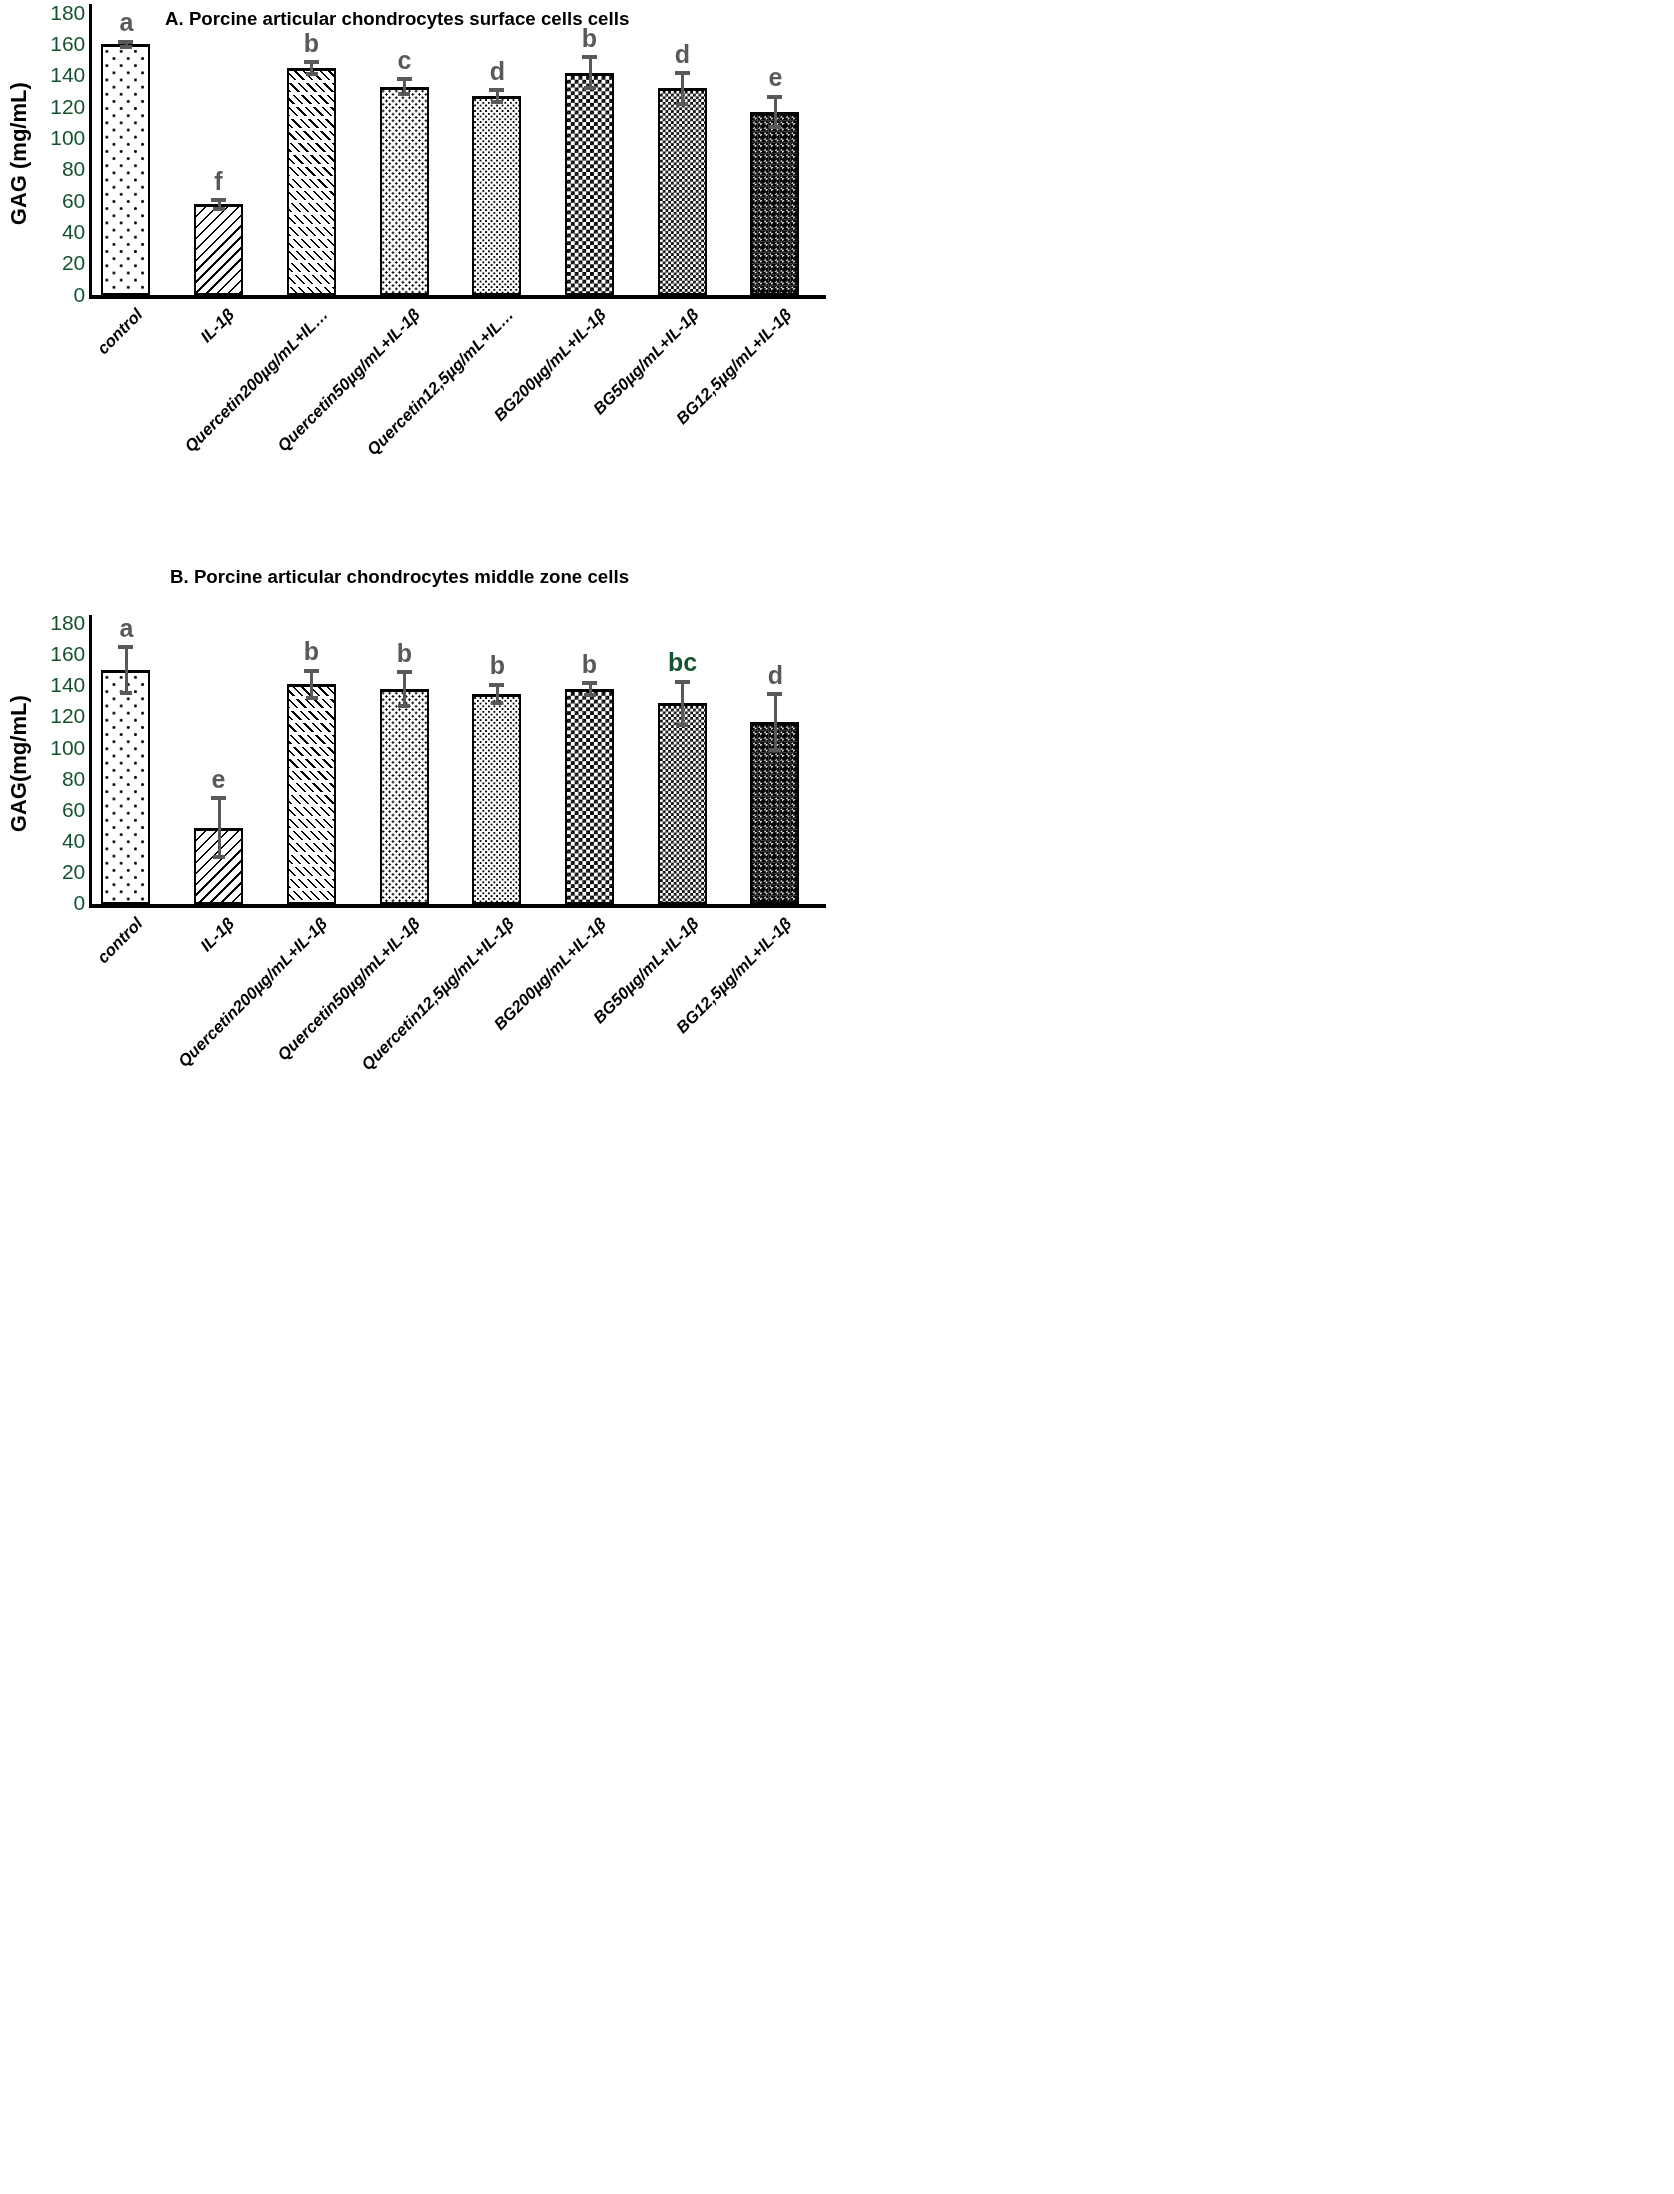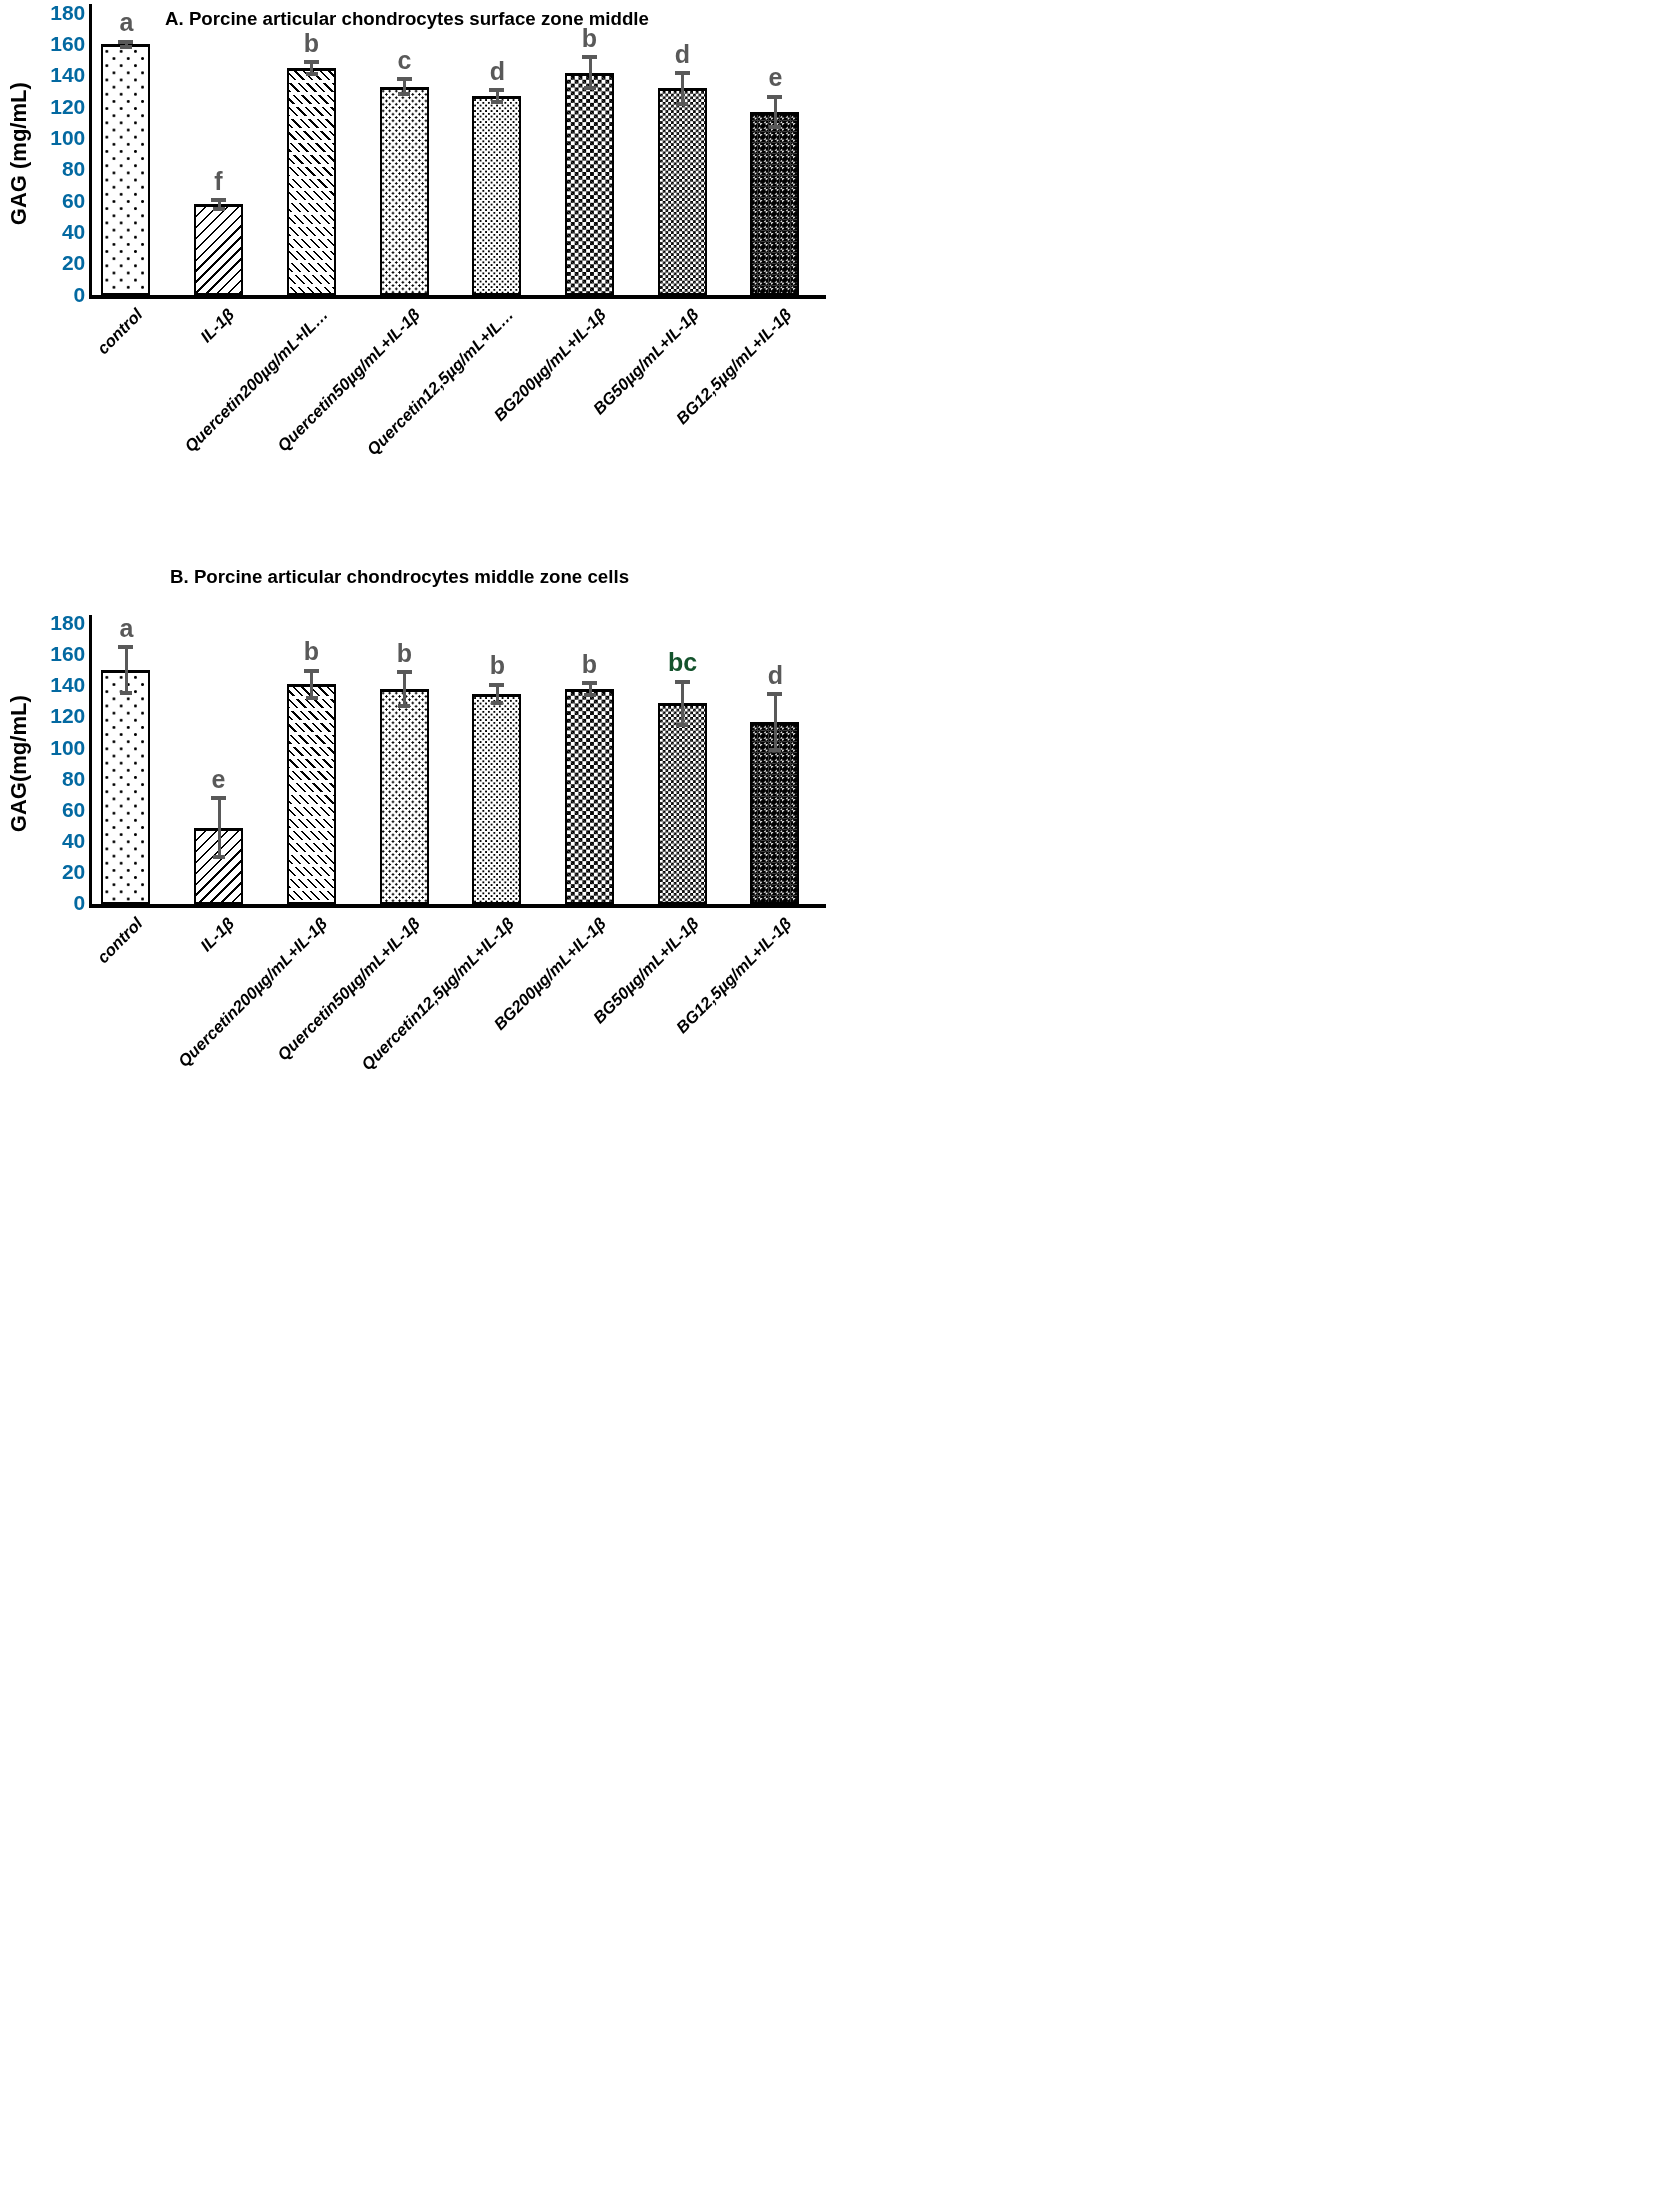--- a/index.html
+++ b/index.html
@@ -4,21 +4,21 @@
 <style>
   html,body{margin:0;padding:0;background:#ffffff;}
   body{font-family:"Liberation Sans", sans-serif;}
   .figure{position:relative;width:837px;height:1097px;background:#ffffff;overflow:hidden;}
   .panel{position:absolute;left:0;width:837px;height:549px;}
   #panel-0{top:0;}
   #panel-1{top:549px;}
   .panel-title{position:absolute;font-size:18.7px;font-weight:bold;color:#000;white-space:nowrap;z-index:5;}
   .y-title{position:absolute;width:219px;height:27.4px;line-height:27.4px;text-align:center;
            font-size:22px;font-weight:bold;color:#000;transform:rotate(-90deg);white-space:nowrap;}
-  .ytick{position:absolute;width:82px;text-align:right;font-size:21px;font-weight:bold;color:#0369a1;}
+  .ytick{position:absolute;width:82px;text-align:right;font-size:21px;font-weight:normal;color:#14532d;}
   .axis{position:absolute;background:#000;z-index:2;}
   .bar{position:absolute;box-sizing:border-box;border:2.2px solid #000;border-top-width:3.8px;background-color:#fff;z-index:1;}
   .errpart{position:absolute;z-index:3;}
   .letter{position:absolute;width:77px;text-align:center;font-size:25px;font-weight:bold;color:#595959;z-index:4;white-space:nowrap;}
   .xlabel{position:absolute;width:0;height:0;}
   .xlabel>span{position:absolute;right:0;top:0;transform:rotate(-45deg);transform-origin:100% 0;
                font-size:16.5px;font-style:italic;font-weight:bold;color:#000;white-space:nowrap;}
 
   
   .pat-dots-sparse{
@@ -64,21 +64,21 @@
                      linear-gradient(-45deg,#000 32%,transparent 32%,transparent 68%,#000 68%);
     background-size:5.5px 5.5px,5.5px 5.5px,5.5px 5.5px;
     background-position:0 0,2.7px 2.7px,0 0;
   }
 </style>
 </head>
 <body>
 
 <div class="figure">
   <section class="panel" id="panel-0">
-    <div class="panel-title" style="left:165px;top:7.7px;">A.  Porcine articular chondrocytes surface zone middle</div>
+    <div class="panel-title" style="left:165px;top:7.7px;">A.  Porcine articular chondrocytes surface cells cells</div>
     <div class="y-title" style="left:-91px;top:140px;">GAG (mg/mL)</div>
   <div class="ytick" style="left: 3.3px; top: 283px;">0</div>
       <div class="ytick" style="left: 3.3px; top: 251px;">20</div>
       <div class="ytick" style="left: 3.3px; top: 220px;">40</div>
       <div class="ytick" style="left: 3.3px; top: 189px;">60</div>
       <div class="ytick" style="left: 3.3px; top: 157px;">80</div>
       <div class="ytick" style="left: 3.3px; top: 126px;">100</div>
       <div class="ytick" style="left: 3.3px; top: 95px;">120</div>
       <div class="ytick" style="left: 3.3px; top: 63px;">140</div>
       <div class="ytick" style="left: 3.3px; top: 32px;">160</div>

